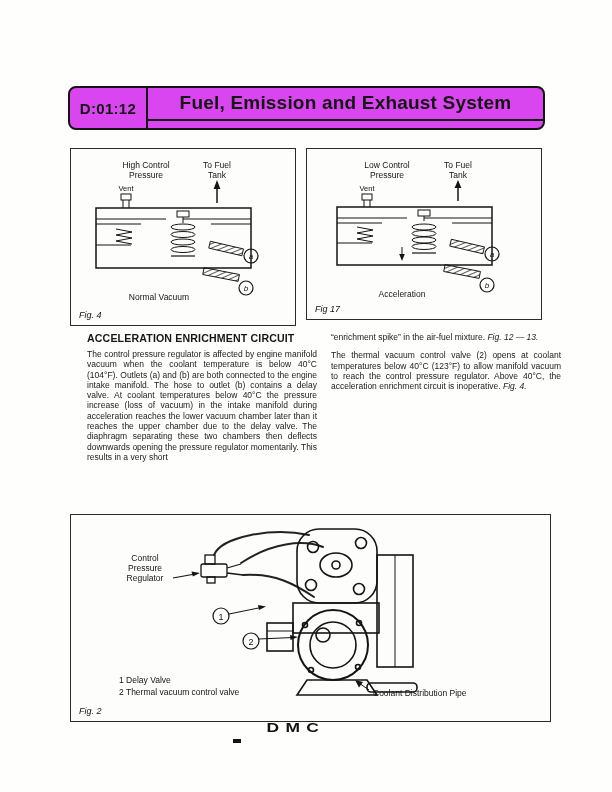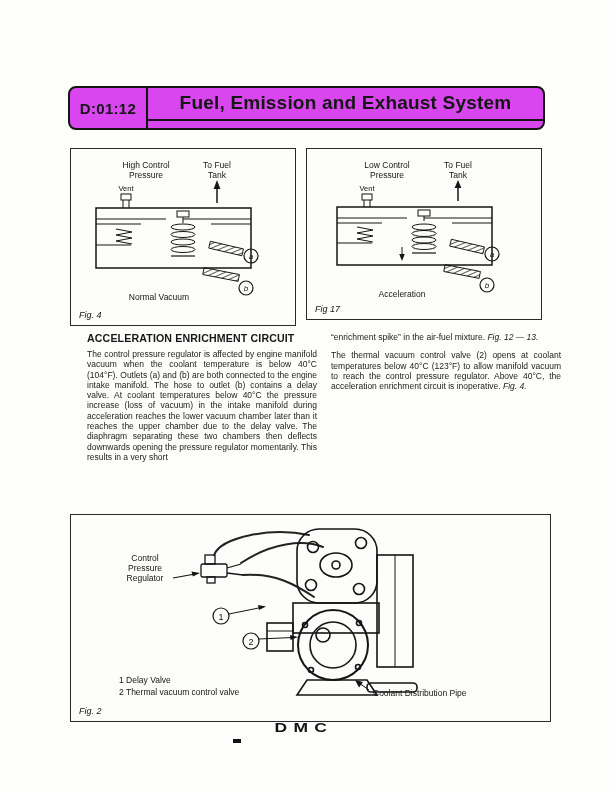--- a/index.html
+++ b/index.html
@@ -26,21 +26,21 @@
   svg text { font-family:"Liberation Sans", sans-serif; fill:#141414; }
 
   
   .columns { position:absolute; left:87px; top:332px; width:474px; display:flex; gap:14px; }
   .col { width:230px; }
   .article-heading { font-size:10.6px; font-weight:bold; letter-spacing:0.15px; margin-bottom:5px; }
   .col p { font-size:8.5px; line-height:10.3px; text-align:justify; margin-bottom:8px; color:#1a1a1a; }
   .col p i { font-style:italic; }
 
   
-  .logo { position:absolute; top:720px; left:50%; transform:translateX(-50%);margin-left:8px; }
+  .logo { position:absolute; top:720px; left:50%; transform:translateX(-50%); }
   .page-mark { position:absolute; left:233px; top:739px; width:8px; height:4px; background:#141414; }
 </style>
 </head>
 <body>
 
 <div class="page">
 
   <header class="header-box">
     <div class="header-code">D:01:12</div>
     <div class="header-title-wrap">

